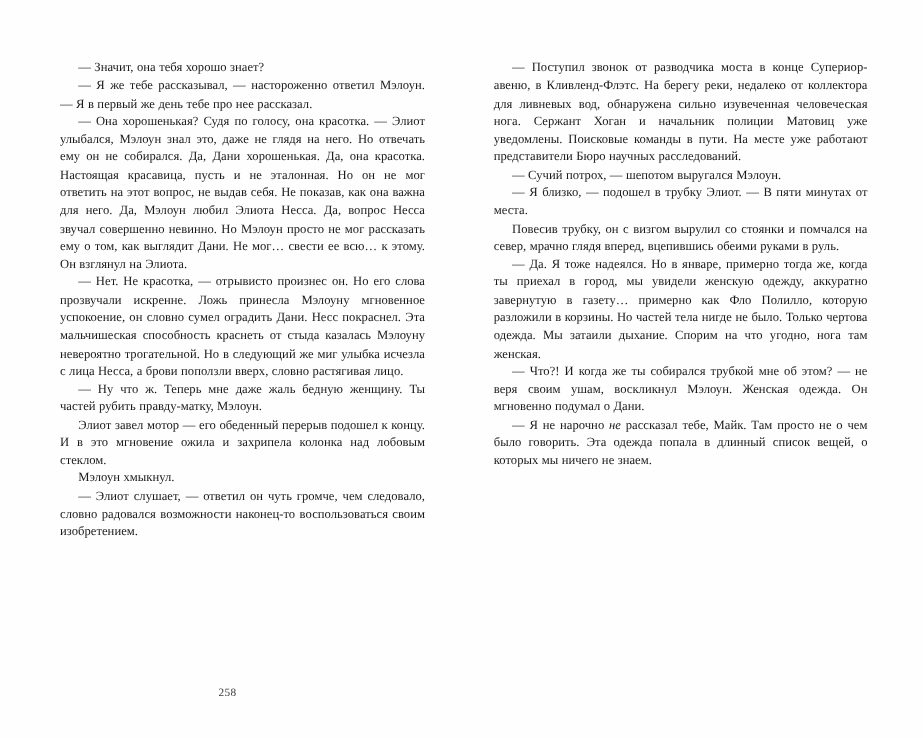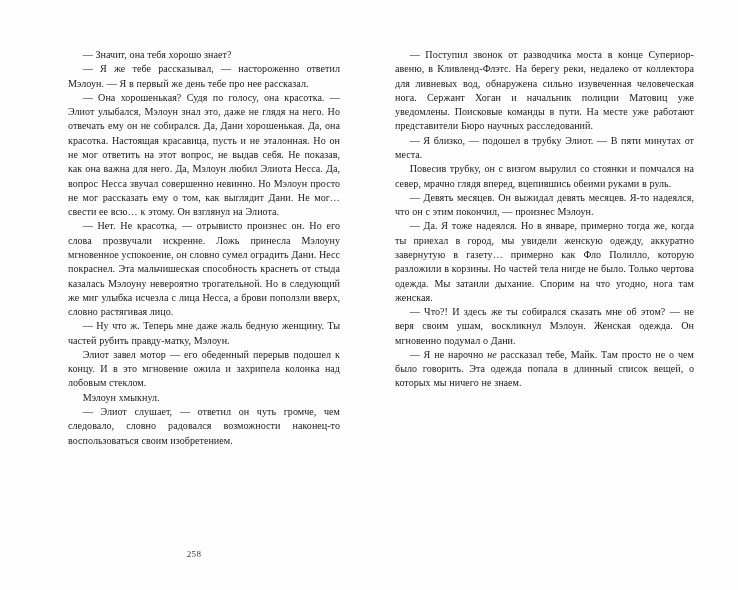--- a/index.html
+++ b/index.html
@@ -27,21 +27,21 @@
   .page {
     position: absolute;
     top: 0;
     height: 590px;
     box-sizing: border-box;
   }
 
   .page-left {
     left: 0;
     width: 369px;
-    padding: 48px 29px 0 68px;
+    padding: 48px 29px 0 48px;
   }
 
   .page-right {
     left: 369px;
     width: 369px;
     padding: 48px 44px 0 26px;
   }
 
   .text-block {
     width: 100%;
@@ -75,21 +75,21 @@
     bottom: 31px;
     font-size: 9px;
     line-height: 1;
     color: #3a3a3a;
     letter-spacing: 0.3px;
     text-align: center;
     font-family: "Liberation Serif", "DejaVu Serif", serif;
   }
 
   .folio-left {
-    left: 48px;
+    left: 36px;
     width: 292px;
   }
 </style>
 </head>
 <body>
 
 <div id="page-spread">
 
   <div class="page page-left">
     <div class="text-block">
@@ -101,23 +101,23 @@
       <p class="para">Элиот завел мотор — его обеденный перерыв подошел к концу. И в это мгновение ожила и захрипела колонка над лобовым стеклом.</p>
       <p class="para">Мэлоун хмыкнул.</p>
       <p class="para">— Элиот слушает, — ответил он чуть громче, чем следовало, словно радовался возможности наконец-то воспользоваться своим изобретением.</p>
     </div>
     <div class="folio folio-left">258</div>
   </div>
 
   <div class="page page-right">
     <div class="text-block">
       <p class="para">— Поступил звонок от разводчика моста в конце Супериор-авеню, в Кливленд-Флэтс. На берегу реки, недалеко от коллектора для ливневых вод, обнаружена сильно изувеченная человеческая нога. Сержант Хоган и начальник полиции Матовиц уже уведомлены. Поисковые команды в пути. На месте уже работают представители Бюро научных расследований.</p>
+      <p class="para">— Сучий потрох, — шепотом выругался Мэлоун.</p>
       <p class="para">— Я близко, — подошел в трубку Элиот. — В пяти минутах от места.</p>
       <p class="para">Повесив трубку, он с визгом вырулил со стоянки и помчался на север, мрачно глядя вперед, вцепившись обеими руками в руль.</p>
-      <p class="para">— Девять месяцев. Он выжидал девять месяцев. Я-то надеялся, что он с этим покончил, — произнес Мэлоун.</p>
       <p class="para">— Да. Я тоже надеялся. Но в январе, примерно тогда же, когда ты приехал в город, мы увидели женскую одежду, аккуратно завернутую в газету… примерно как Фло Полилло, которую разложили в корзины. Но частей тела нигде не было. Только чертова одежда. Мы затаили дыхание. Спорим на что угодно, нога там женская.</p>
-      <p class="para">— Что?! И здесь же ты собирался сказать мне об этом? — не веря своим ушам, воскликнул Мэлоун. Женская одежда. Он мгновенно подумал о Дани.</p>
+      <p class="para">— Что?! И когда же ты собирался трубкой мне об этом? — не веря своим ушам, воскликнул Мэлоун. Женская одежда. Он мгновенно подумал о Дани.</p>
       <p class="para">— Я не нарочно <em class="ital">не</em> рассказал тебе, Майк. Там просто не о чем было говорить. Эта одежда попала в длинный список вещей, о которых мы ничего не знаем.</p>
     </div>
 
   </div>
 
 </div>
 
 </body></html>

